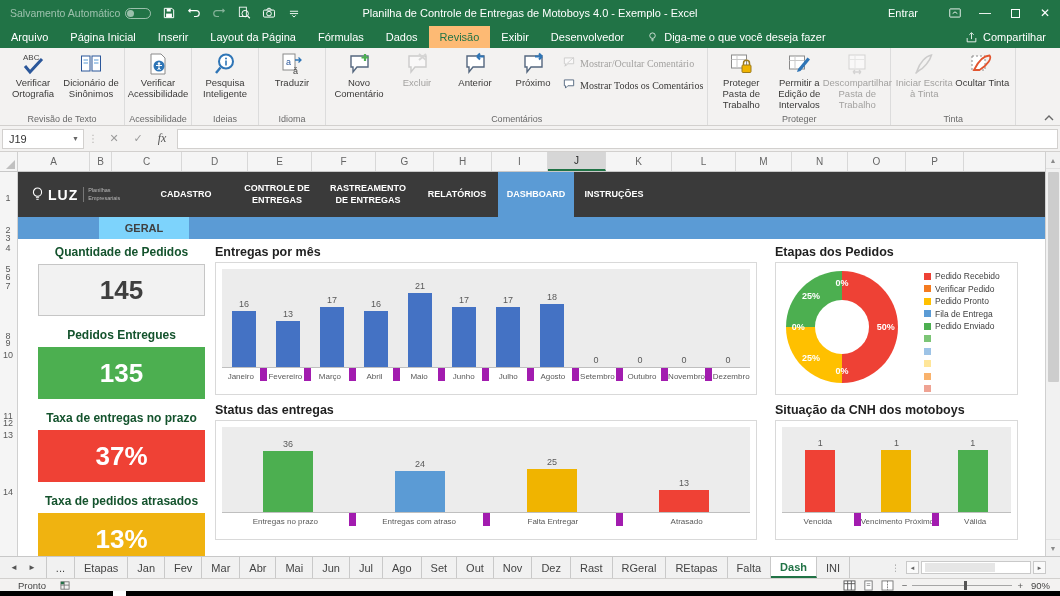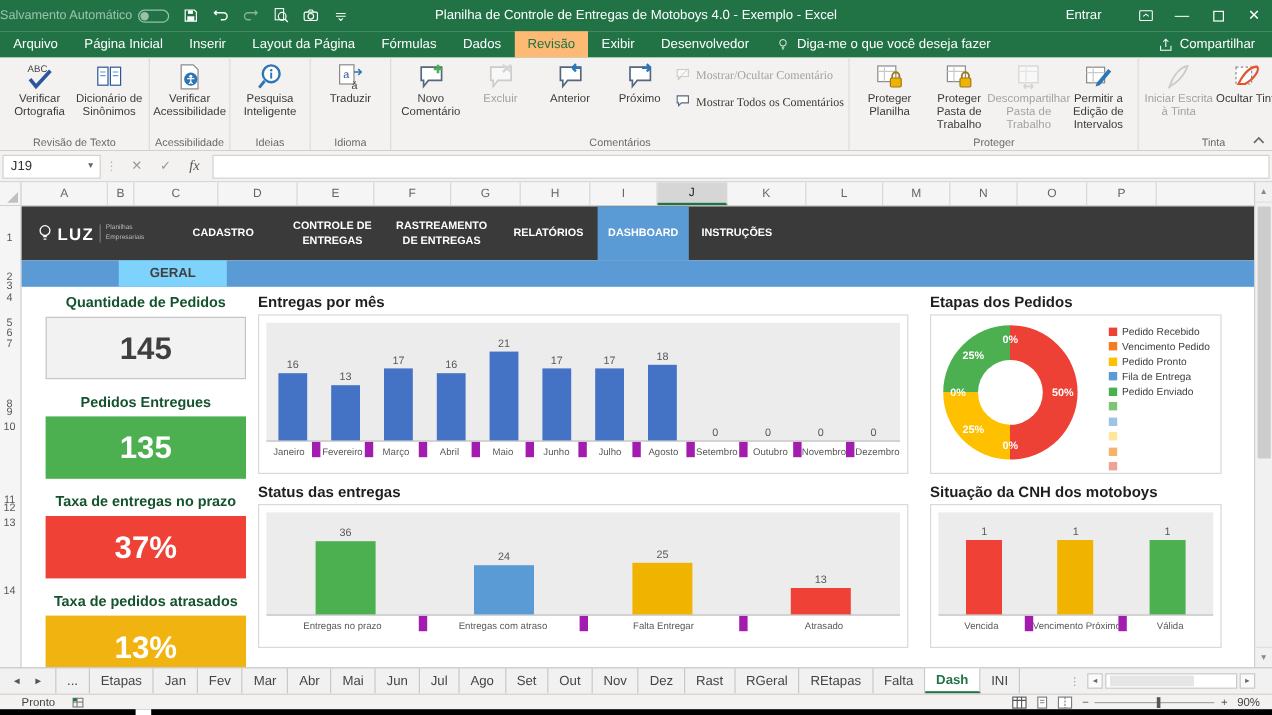--- a/index.html
+++ b/index.html
@@ -2,21 +2,21 @@
 <html><head>
 <meta charset="utf-8">
 <style>
   * { margin:0; padding:0; box-sizing:border-box; }
   html,body { width:1060px; height:596px; overflow:hidden; }
   body { font-family:"Liberation Sans", sans-serif; background:#fff; position:relative; }
   .app { position:absolute; inset:0; }
 
   
   .titlebar { position:absolute; left:0; top:0; width:1060px; height:26px; background:#217346; display:flex; align-items:center; color:#fff; font-size:11px; }
-  .qat { display:flex; align-items:center; gap:10px; }
+  .qat { display:flex; align-items:center; gap:10px; padding-left:10px; }
   .autosave { display:flex; align-items:center; gap:5px; color:rgba(255,255,255,.55); font-size:10.5px; }
   .toggle { width:26px; height:11px; border:1px solid rgba(255,255,255,.55); border-radius:6px; position:relative; }
   .toggle .knob { position:absolute; left:1px; top:1px; width:7px; height:7px; border-radius:50%; background:rgba(255,255,255,.55); }
   .qicon { width:16px; height:16px; display:inline-flex; align-items:center; justify-content:center; }
   .qicon svg { width:14px; height:14px; }
   .dim { opacity:.45; }
   .wtitle { position:absolute; left:50%; transform:translateX(-50%); top:0; height:26px; display:flex; align-items:center; font-size:11px; white-space:nowrap; }
   .wright { position:absolute; right:0; top:0; height:26px; display:flex; align-items:center; }
   .entrar { margin-right:22px; font-size:11px; }
   .wbtn { width:30px; height:26px; display:flex; align-items:center; justify-content:center; font-size:12px; }
@@ -340,49 +340,39 @@
       </div>
       <div class="rgroup">
         <div class="rbtn">
           <span class="ric"><svg viewBox="0 0 24 24">
               <rect x="2.5" y="3" width="15" height="13" fill="#fff" stroke="#8a8a8a"></rect>
               <line x1="2.5" y1="7.5" x2="17.5" y2="7.5" stroke="#c9c9c9"></line>
               <line x1="8" y1="3" x2="8" y2="16" stroke="#c9c9c9"></line>
               <path d="M14.5 13 v-1.8 a3 3 0 0 1 6 0 V13" fill="none" stroke="#9c7a1c" stroke-width="1.5"></path>
               <rect x="13" y="13" width="9" height="7.5" rx="1" fill="#f0b400" stroke="#9c7a1c"></rect>
             </svg></span>
-          <div>Proteger Planilha</div>
-        </div>
-        <div class="rbtn">
-          <span class="ric"><svg viewBox="0 0 24 24">
-              <rect x="2.5" y="3" width="15" height="13" fill="#fff" stroke="#8a8a8a"></rect>
-              <line x1="2.5" y1="7.5" x2="17.5" y2="7.5" stroke="#c9c9c9"></line>
-              <line x1="8" y1="3" x2="8" y2="16" stroke="#c9c9c9"></line>
-              <path d="M14.5 13 v-1.8 a3 3 0 0 1 6 0 V13" fill="none" stroke="#9c7a1c" stroke-width="1.5"></path>
-              <rect x="13" y="13" width="9" height="7.5" rx="1" fill="#f0b400" stroke="#9c7a1c"></rect>
-            </svg></span>
           <div>Proteger Pasta de Trabalho</div>
+        </div>
+        <div class="rbtn">
+          <span class="ric"><svg viewBox="0 0 24 24">
+              <rect x="2.5" y="4" width="15" height="13" fill="#fff" stroke="#8a8a8a"></rect>
+              <line x1="2.5" y1="8.5" x2="17.5" y2="8.5" stroke="#c9c9c9"></line>
+              <line x1="8" y1="4" x2="8" y2="17" stroke="#c9c9c9"></line>
+              <path d="M11 17 L20.5 5.5 l2.5 2 L13.5 19 l-3.5 1 z" fill="#2e75b6"></path>
+            </svg></span>
+          <div>Permitir a Edição de Intervalos</div>
         </div>
         <div class="rbtn disabled">
           <span class="ric"><svg viewBox="0 0 24 24">
               <rect x="4" y="3" width="16" height="14" fill="#fff" stroke="#b5b5b5"></rect>
               <line x1="4" y1="7.5" x2="20" y2="7.5" stroke="#d9d9d9"></line>
               <line x1="10" y1="3" x2="10" y2="17" stroke="#d9d9d9"></line>
               <path d="M8 20 h8 m-8 0 l2 -2 m-2 2 l2 2 m6 -2 l-2 -2 m2 2 l-2 2" stroke="#b5b5b5" fill="none" stroke-width="1.3"></path>
             </svg></span>
           <div>Descompartilhar Pasta de Trabalho</div>
-        </div>
-        <div class="rbtn">
-          <span class="ric"><svg viewBox="0 0 24 24">
-              <rect x="2.5" y="4" width="15" height="13" fill="#fff" stroke="#8a8a8a"></rect>
-              <line x1="2.5" y1="8.5" x2="17.5" y2="8.5" stroke="#c9c9c9"></line>
-              <line x1="8" y1="4" x2="8" y2="17" stroke="#c9c9c9"></line>
-              <path d="M11 17 L20.5 5.5 l2.5 2 L13.5 19 l-3.5 1 z" fill="#2e75b6"></path>
-            </svg></span>
-          <div>Permitir a Edição de Intervalos</div>
         </div>
         <div class="rgroup-label">Proteger</div>
       </div>
       <div class="rgroup">
         <div class="rbtn disabled">
           <span class="ric"><svg viewBox="0 0 24 24">
               <path d="M5 19 C8 10 14 4 19.5 3 C18 9 11.5 16.5 7 18.5 z" fill="none" stroke="#a6a6a6" stroke-width="1.5"></path>
               <path d="M3.5 21.5 q2.5 -2.5 3.5 -3" stroke="#a6a6a6" fill="none" stroke-width="1.5"></path>
             </svg></span>
           <div>Iniciar Escrita à Tinta</div>
@@ -567,21 +557,21 @@
             <span class="dlabel" style="left: 22.32px; top: 64px;">0%</span>
             <span class="dlabel" style="left: 35.1136px; top: 33.1136px;">25%</span>
             <span class="dlabel" style="left: 66px; top: 20.32px;">0%</span>
             <div class="legend" style="left: 148px; top: 7px;">
               <div class="lrow">
                 <span class="lsw" style="background: rgb(238, 65, 53);"></span>
                 <span class="ltext">Pedido Recebido</span>
               </div>
               <div class="lrow">
                 <span class="lsw" style="background: rgb(244, 123, 32);"></span>
-                <span class="ltext">Vencimento Pedido</span>
+                <span class="ltext">Verificar Pedido</span>
               </div>
               <div class="lrow">
                 <span class="lsw" style="background: rgb(255, 192, 0);"></span>
                 <span class="ltext">Pedido Pronto</span>
               </div>
               <div class="lrow">
                 <span class="lsw" style="background: rgb(91, 155, 213);"></span>
                 <span class="ltext">Fila de Entrega</span>
               </div>
               <div class="lrow">

